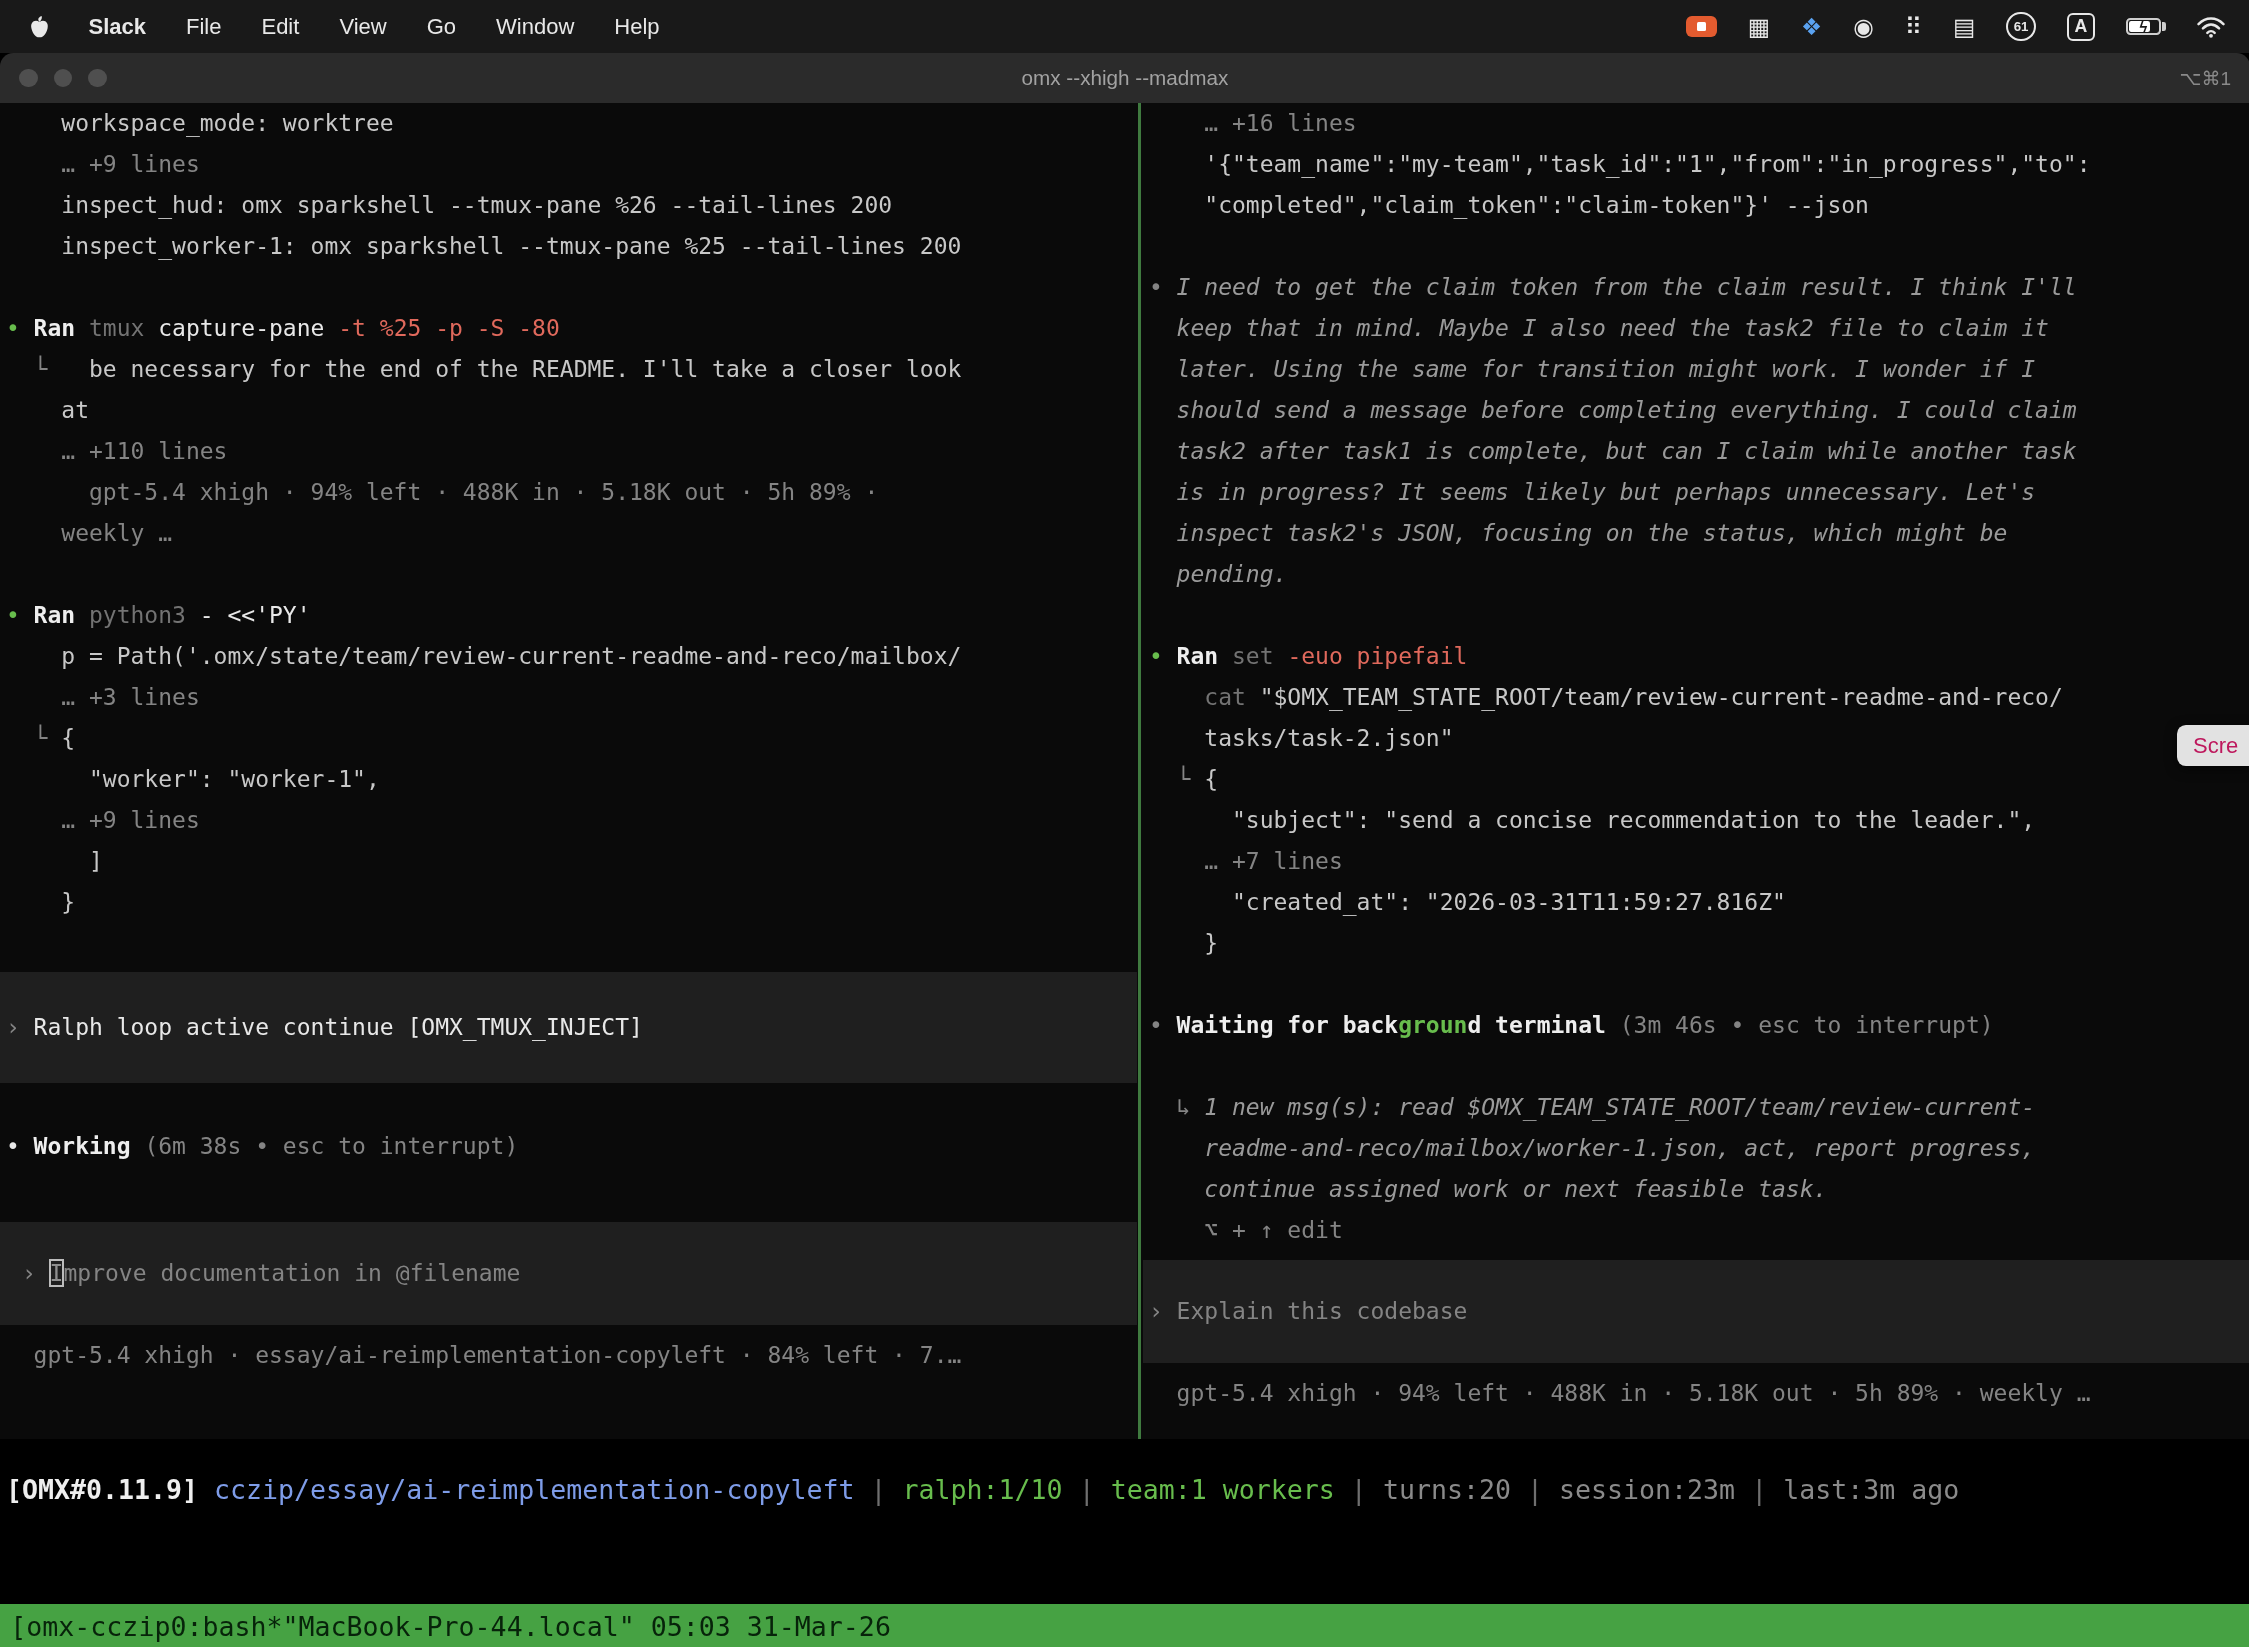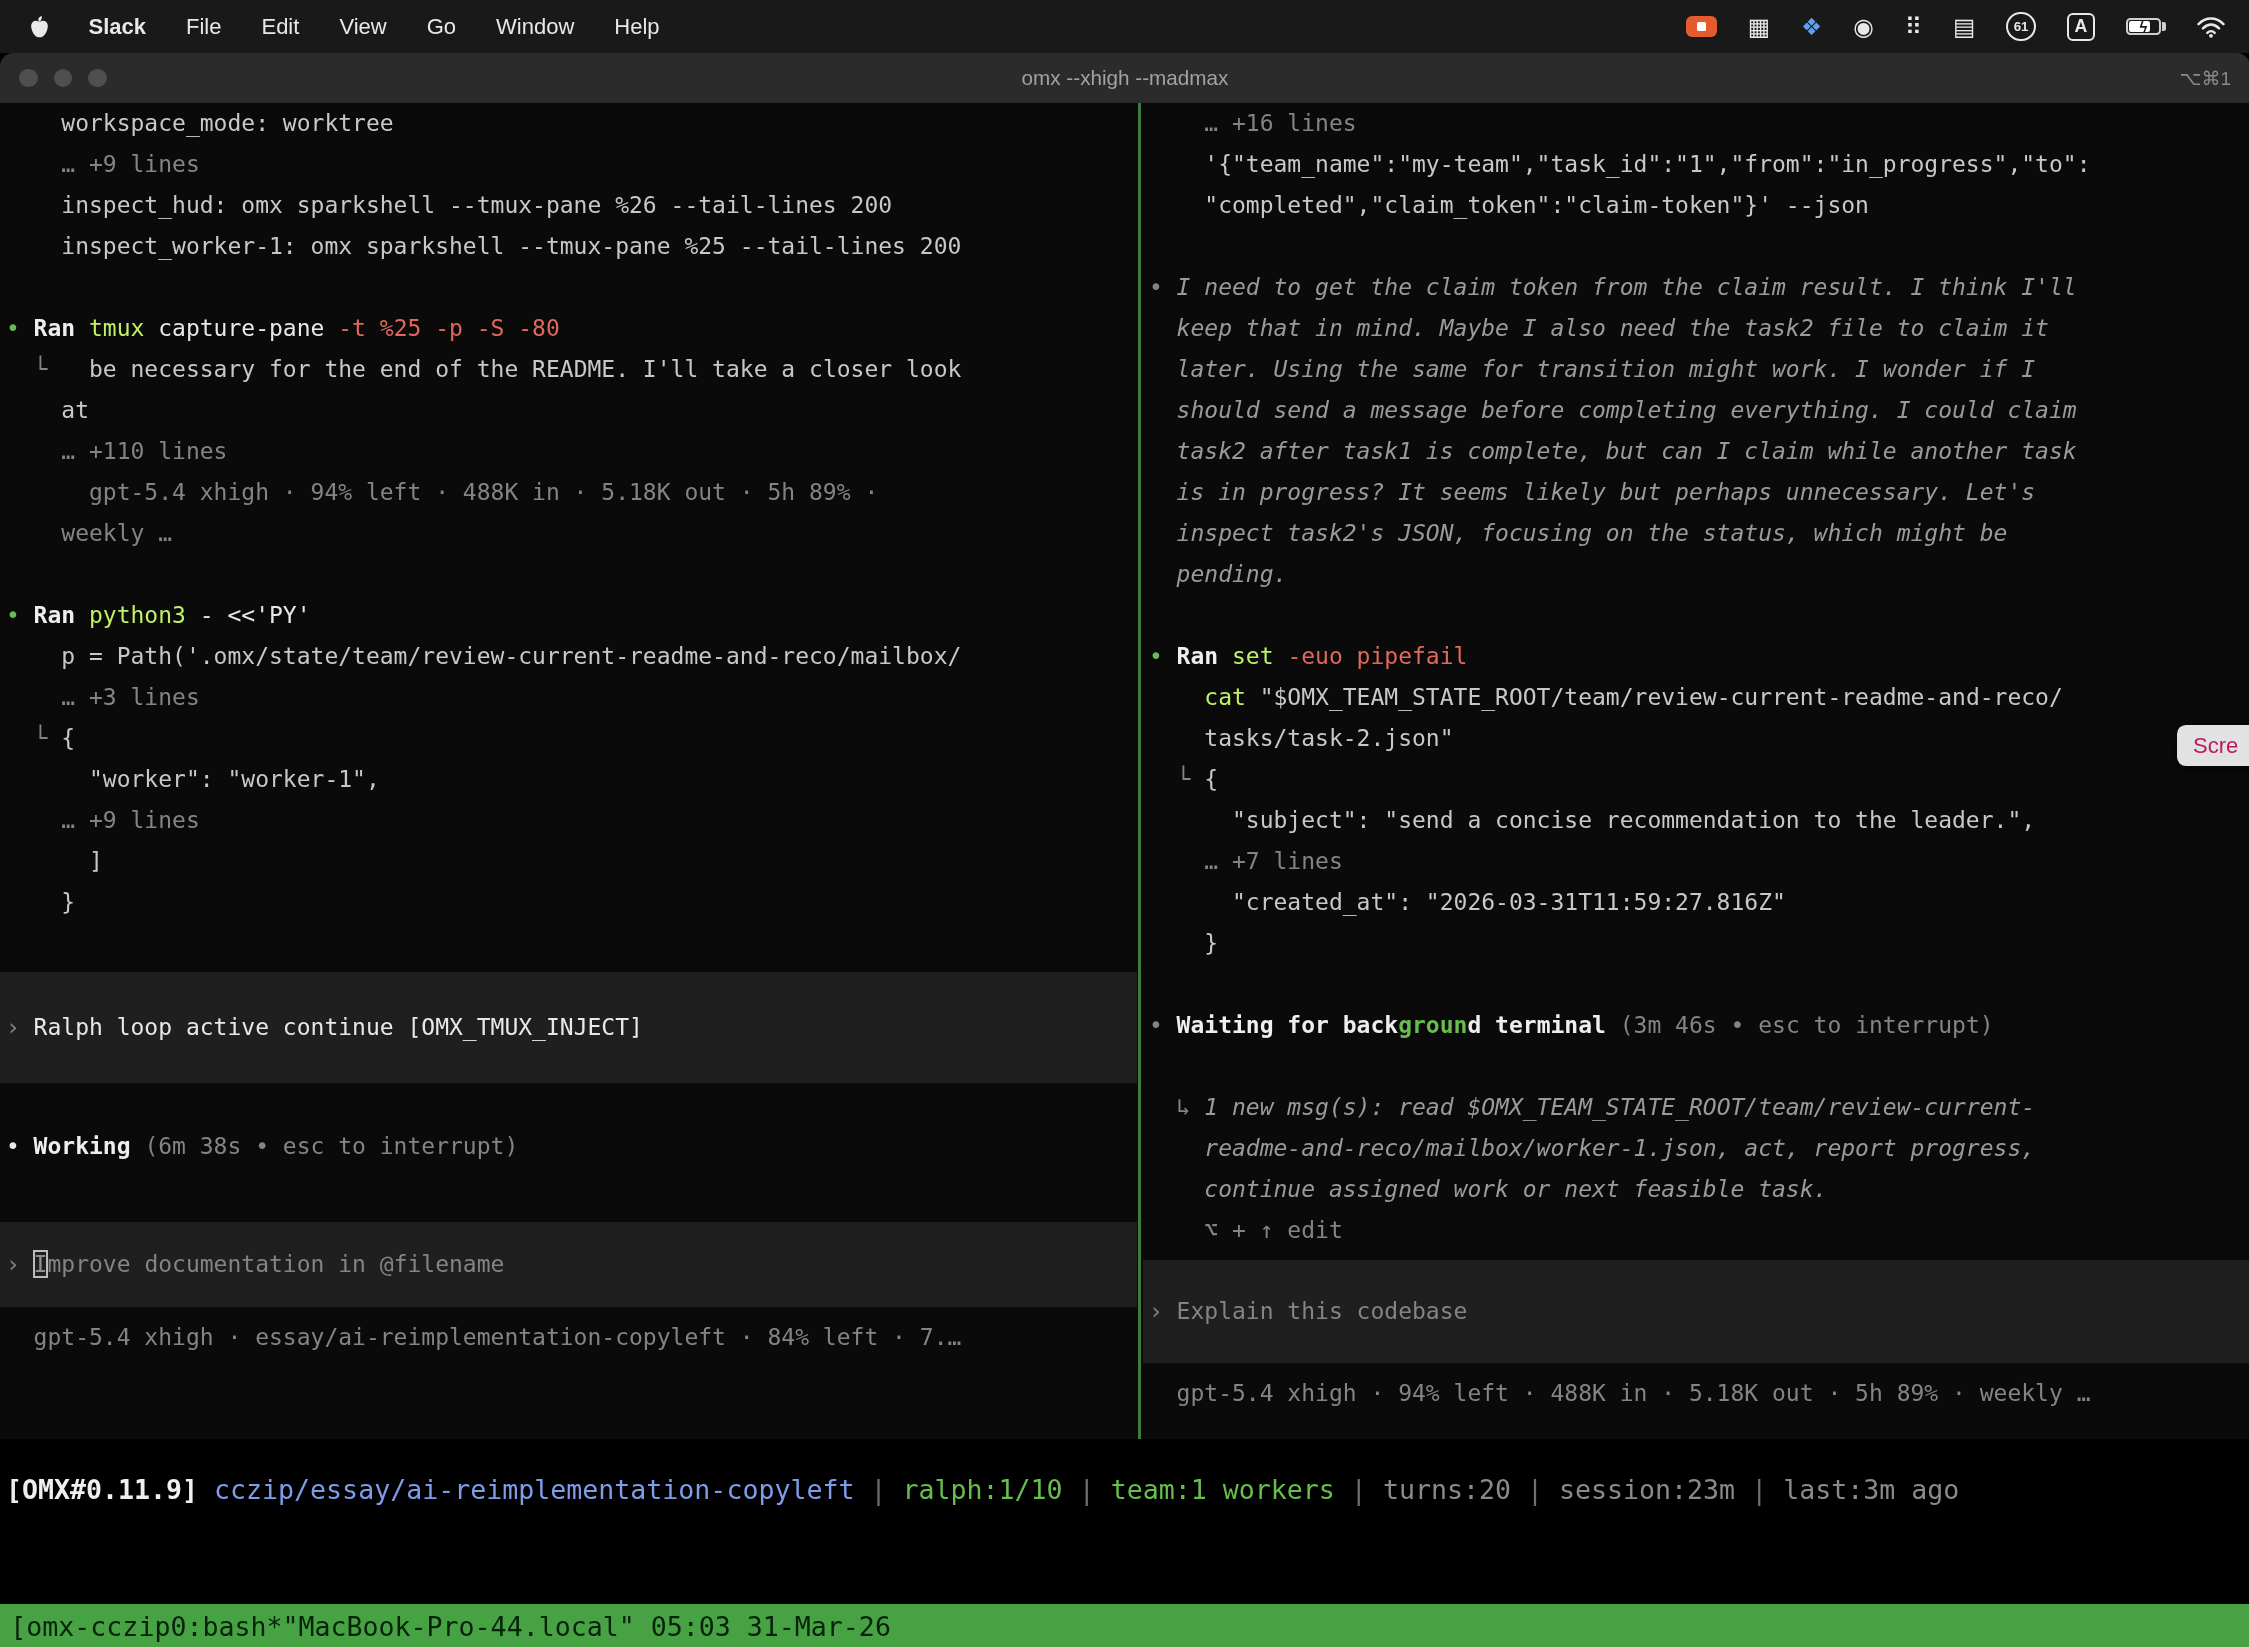--- a/index.html
+++ b/index.html
@@ -43,21 +43,21 @@
   .divider { position:absolute; left:1138px; top:0; width:3px; height:1336px; background:#3f7a3f; }
 
   .tline { height:41px; line-height:41px; font-size:23px; white-space:pre; color:#c8c8c8; padding-left:5.9px; overflow:hidden; flex:none; }
   .gap { flex:none; }
   .band { background:#1f1f1f; display:flex; align-items:center; width:100%; flex:none; }
 
   .sg-o  { color:#c8c8c8; }
   .sg-d  { color:#848484; }
   .sg-w  { color:#e8e8e8; }
   .sg-bw { color:#eeeeee; font-weight:700; }
-  .sg-bl { color:#bef264;text-align:right; }
+  .sg-bl { color:#737373;text-align:right; }
   .sg-rd { color:#e0695c; }
   .sg-gn { color:#68bd4d; }
   .sg-gb { color:#68bd4d; font-weight:700; }
   .sg-it { color:#9a9a9a; font-style:italic; }
   .sg-cur{ color:#8f8f8f; outline:2.2px solid #bcbcbc; outline-offset:-1.5px; }
 
   
   .tooltip { position:absolute; top:725px; right:0; height:41px; background:#e2e2e2; color:#be185d;
              font-family:"Liberation Sans",sans-serif; font-size:22px; display:flex; align-items:center;
              padding:0 11.8px 0 16px; border-radius:8.9px 0 0 8.9px; box-shadow:0 3px 11.8px rgba(0,0,0,.55); z-index:40; }
@@ -156,21 +156,21 @@
       <div class="tline"><span class="sg-d">    … +9 lines</span></div>
       <div class="tline"><span class="sg-o">      ]</span></div>
       <div class="tline"><span class="sg-o">    }</span></div>
       <div class="gap" style="height: 49px;"></div>
       <div class="band" style="height: 111px;">
         <div class="tline"><span class="sg-d">› </span><span class="sg-w">Ralph loop active continue [OMX_TMUX_INJECT]</span></div>
       </div>
       <div class="gap" style="height: 43px;"></div>
       <div class="tline"><span class="sg-w">• </span><span class="sg-bw">Working </span><span class="sg-d">(6m 38s • esc to interrupt)</span></div>
       <div class="gap" style="height: 55px;"></div>
-      <div class="band" style="height: 85px;">
+      <div class="band" style="height: 103px; padding-left: 16px;">
         <div class="tline"><span class="sg-d">› </span><span class="sg-cur">I</span><span class="sg-d">mprove documentation in @filename</span></div>
       </div>
       <div class="gap" style="height: 10.3px;"></div>
       <div class="tline"><span class="sg-d">  gpt-5.4 xhigh · essay/ai-reimplementation-copyleft · 84% left · 7.…</span></div>
     </div>
   <div class="divider"></div>
   <div class="pane pane-right" id="pane-right">
       <div class="tline"><span class="sg-d">    … +16 lines</span></div>
       <div class="tline"><span class="sg-o">    '{"team_name":"my-team","task_id":"1","from":"in_progress","to":</span></div>
       <div class="tline"><span class="sg-o">    "completed","claim_token":"claim-token"}' --json</span></div>

